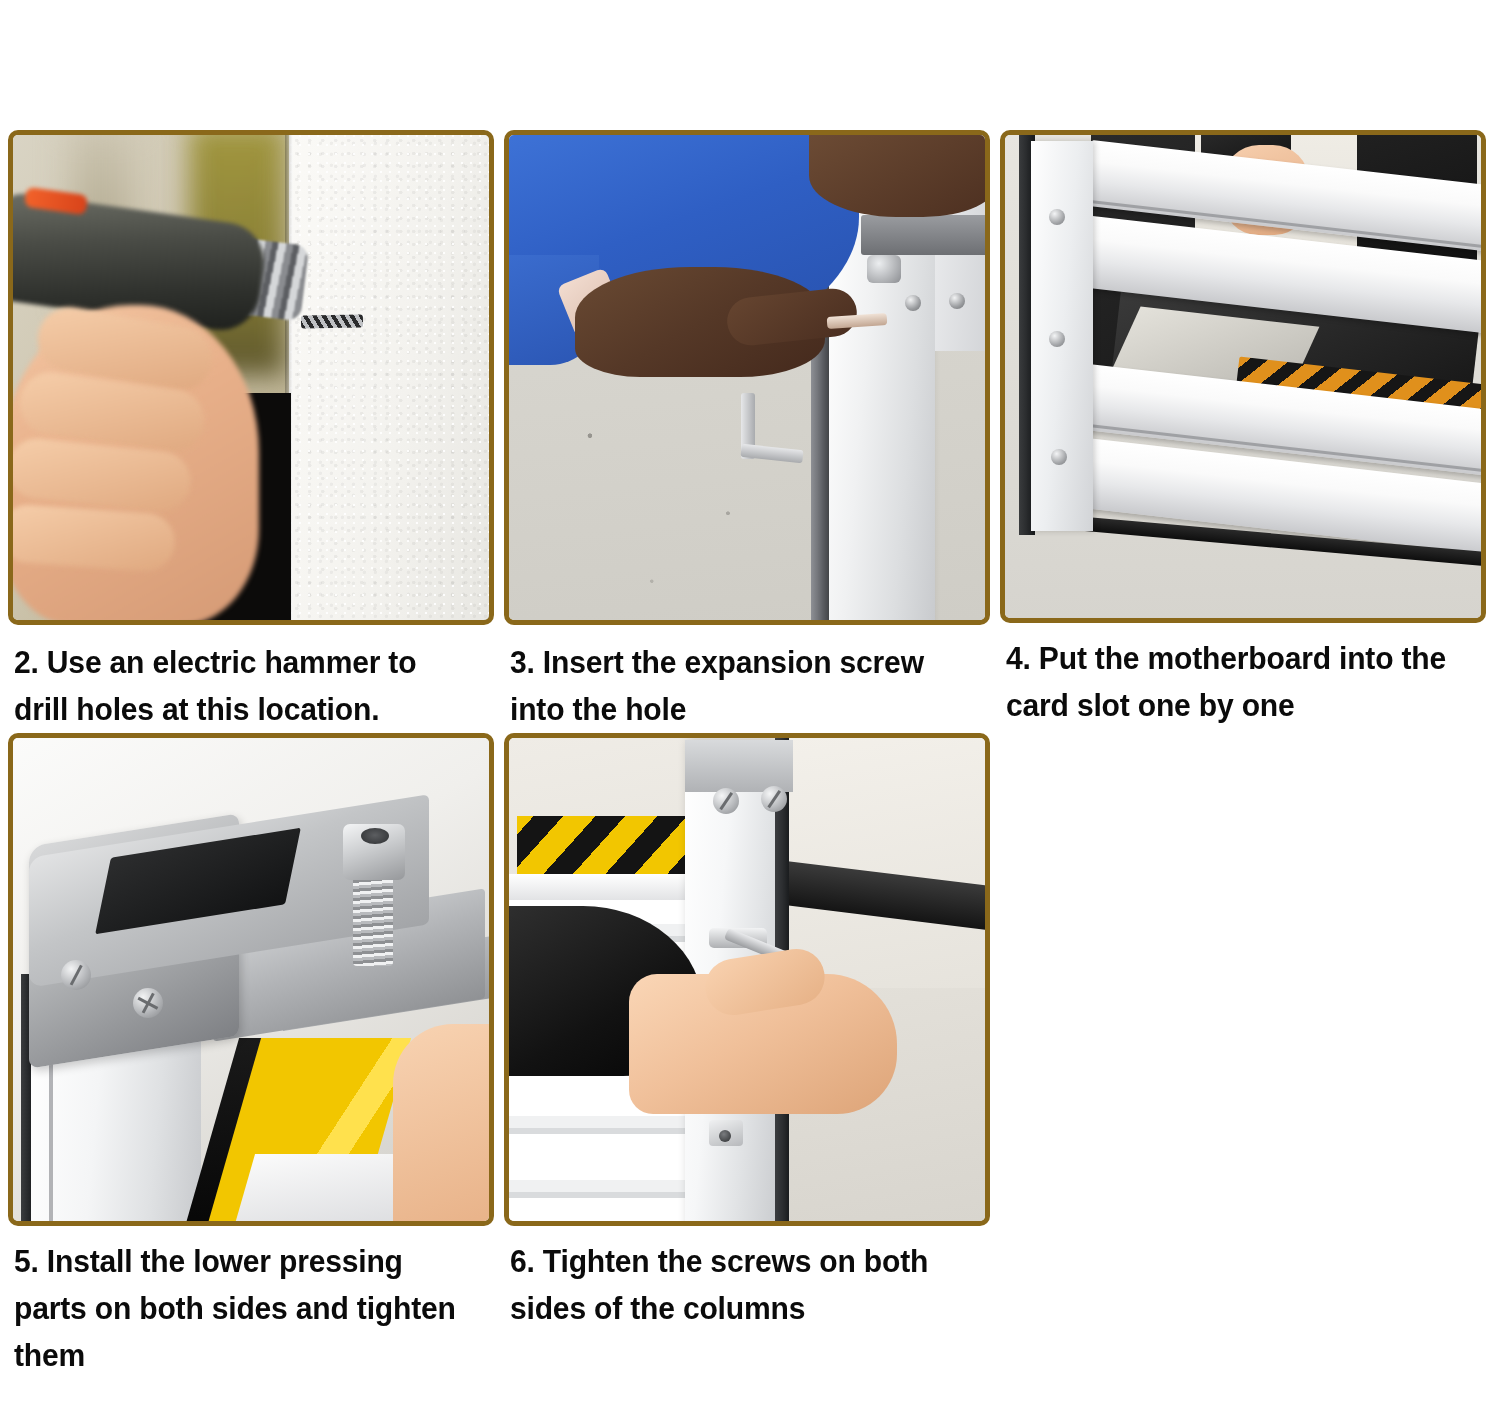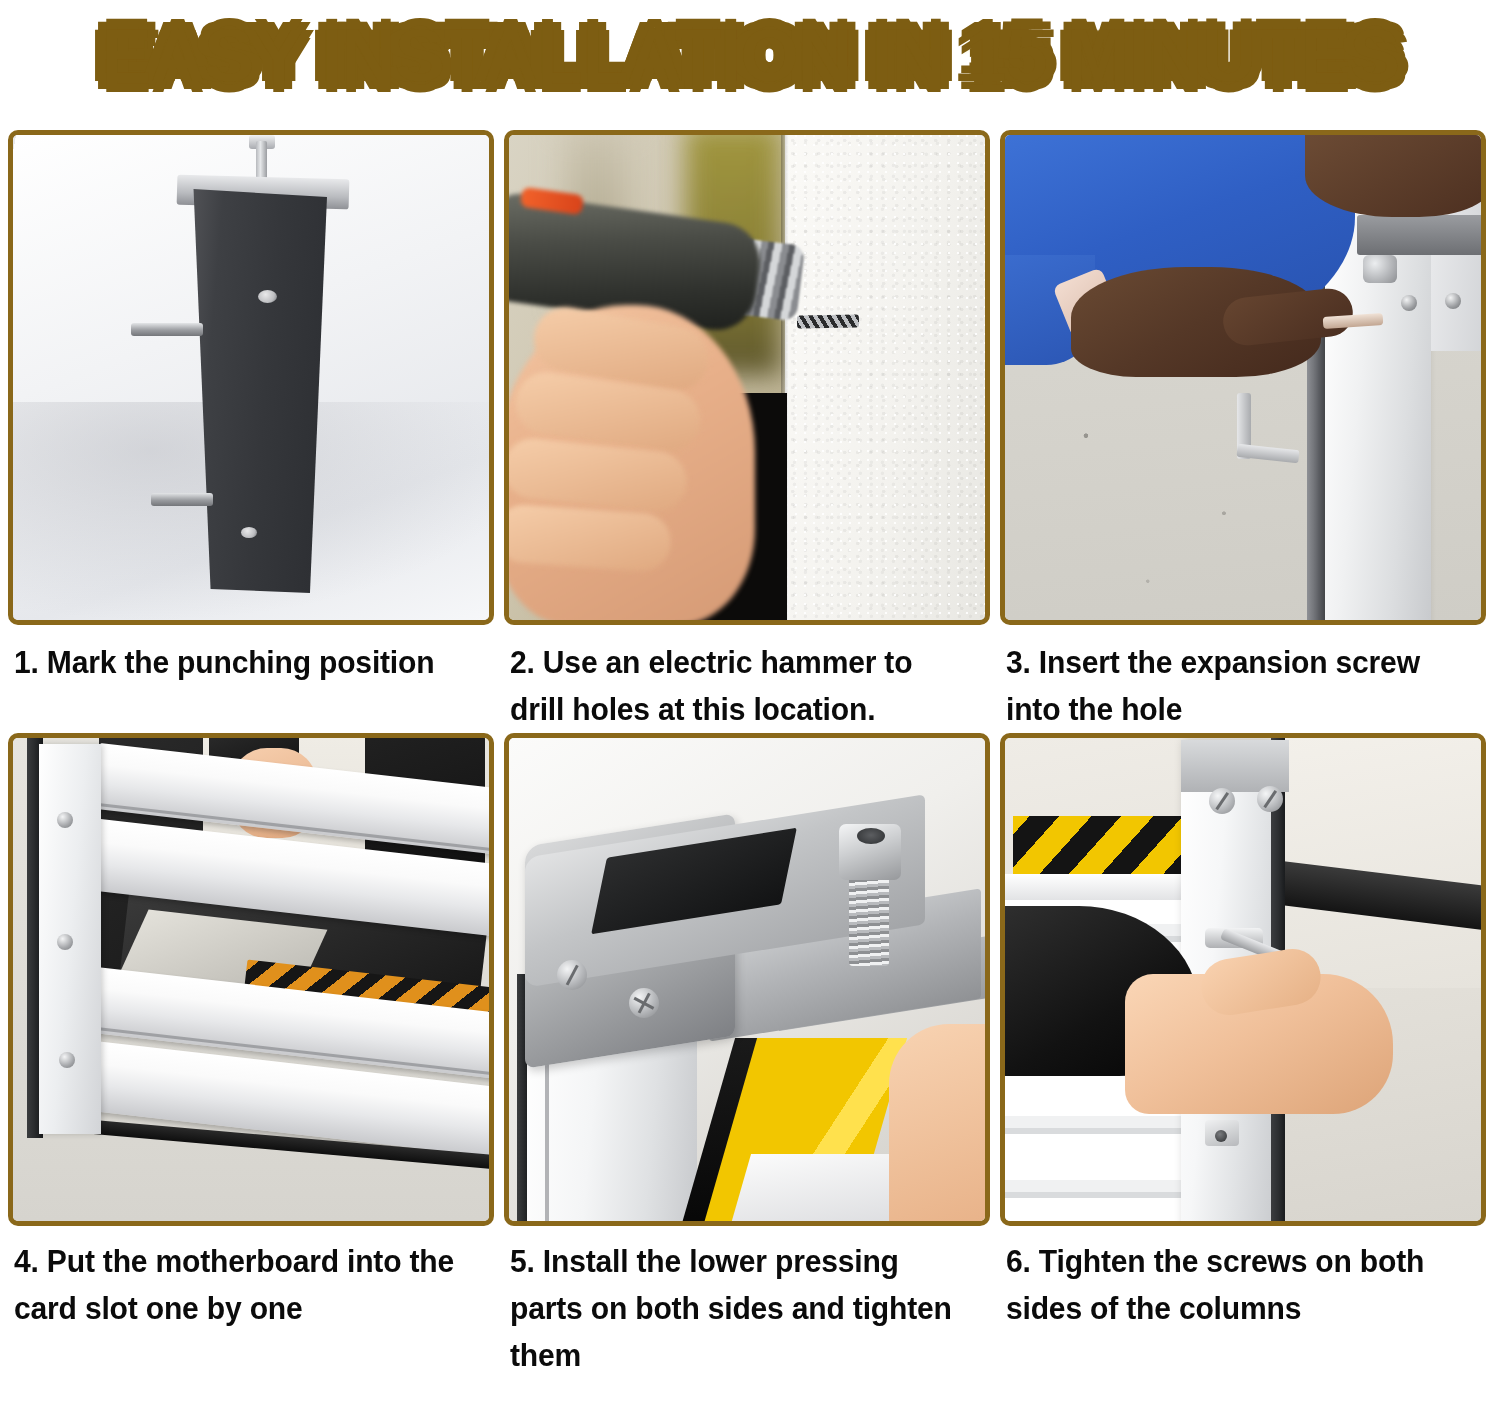--- a/index.html
+++ b/index.html
@@ -593,43 +593,23 @@
     position:absolute; left:210px; top:392px; width:12px; height:12px;
     border-radius:50%;
     background: radial-gradient(circle at 40% 35%, #7a7c7f, #2c2e30);
   }
 </style>
 </head>
 <body>
 
 <div id="sheet">
 
-  <div class="title-bar">
-    <div class="title-text">EASY INSTALLATION IN 15 MINUTES</div>
-  </div>
 
   <div class="grid">
 
-    <div class="step row1">
-      <div class="photo-frame">
-        <div class="photo">
-          <div class="p1-bg"></div>
-          <div class="p1-shadowcloth"></div>
-          <div class="p1-boltcap"></div>
-          <div class="p1-bolt"></div>
-          <div class="p1-cap"></div>
-          <div class="p1-col"></div>
-          <div class="p1-hole1"></div>
-          <div class="p1-hole2"></div>
-          <div class="p1-pin1"></div>
-          <div class="p1-pin2"></div>
-        </div>
-      </div>
-      <div class="caption">1. Mark the punching position</div>
-    </div>
 
     <div class="step row1">
       <div class="photo-frame">
         <div class="photo">
           <div class="p2-bg"></div>
           <div class="p2-blurobj2"></div>
           <div class="p2-blurobj"></div>
           <div class="p2-wall"></div>
           <div class="p2-walledge"></div>
           <div class="p2-dark"></div>

